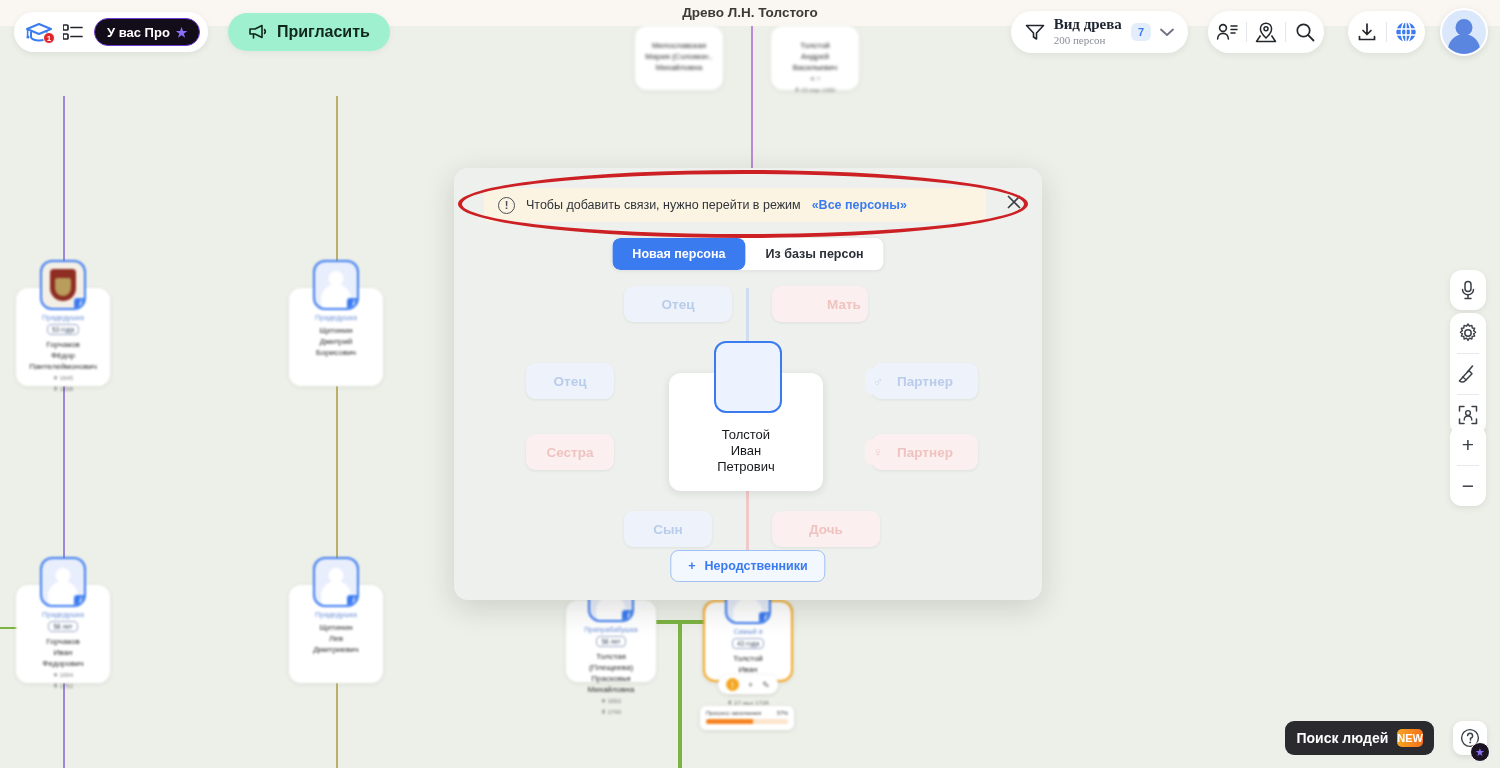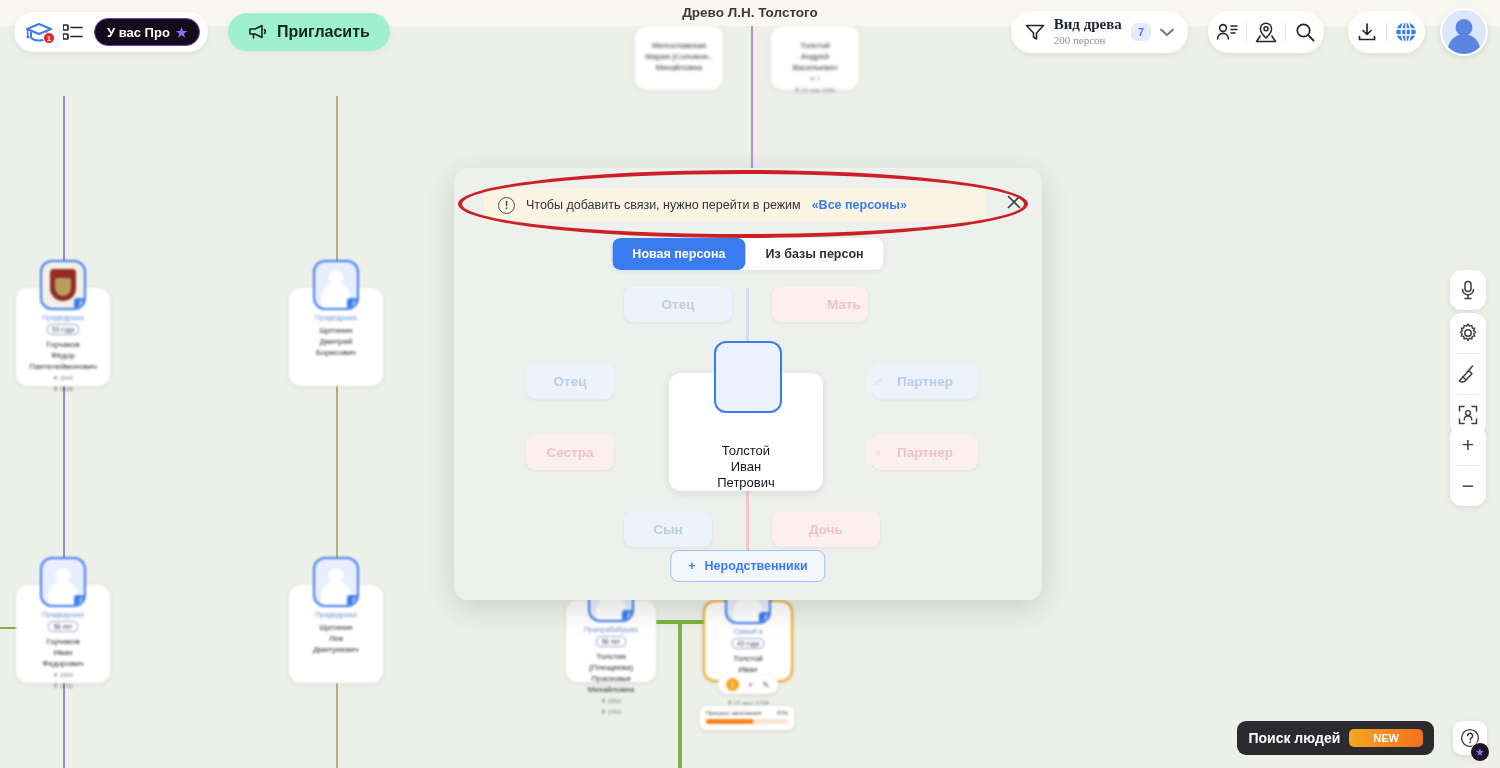--- a/index.html
+++ b/index.html
@@ -199,21 +199,21 @@
   
   .search-people {
     position: absolute; right: 66px; bottom: 13px;
     height: 34px; background: #2b2b2f; color: #fff; border-radius: 9px;
     display: flex; align-items: center; gap: 9px; padding: 0 11px;
     font-size: 14px; font-weight: bold; cursor: pointer;
   }
   .new-badge {
     background: linear-gradient(90deg,#f5a623,#f5701c);
     color: #fff; font-size: 11px; font-weight: bold;
-    border-radius: 5px; padding: 3px 24px;
+    border-radius: 5px; padding: 3px 0;
   }
   .help-btn {
     position: absolute; right: 13px; bottom: 13px;
     width: 34px; height: 34px; background: #fff; border-radius: 9px;
     display: flex; align-items: center; justify-content: center;
     box-shadow: 0 2px 6px rgba(0,0,0,.1); cursor: pointer;
   }
 
   
   .modal {
@@ -267,20 +267,21 @@
     font-size: 14px;
   }
   .gsym.m { background: #eef3fb; color: #cbdaf0; }
   .gsym.f { background: #fbf0ef; color: #f0cfcc; }
 
   .center-card {
     position: absolute; left: 215px; top: 205px; width: 154px; height: 118px;
     background: #fff; border-radius: 12px;
     box-shadow: 0 2px 9px rgba(30,40,25,.11);
     display: flex; flex-direction: column; justify-content: flex-end;
+    padding-bottom: 16px;
   }
   .center-card .cn {
     font-size: 13px; line-height: 16px; text-align: center; color: #16181c;
   }
   .center-av {
     position: absolute; left: 50%; top: 173px; transform: translateX(-50%);
     width: 68px; height: 72px; border-radius: 12px;
     border: 2px solid #3b7bf0; background: #edf3fe; z-index: 3;
   }
   .conn { position: absolute; background: #f0c8c8; width: 3px; }

